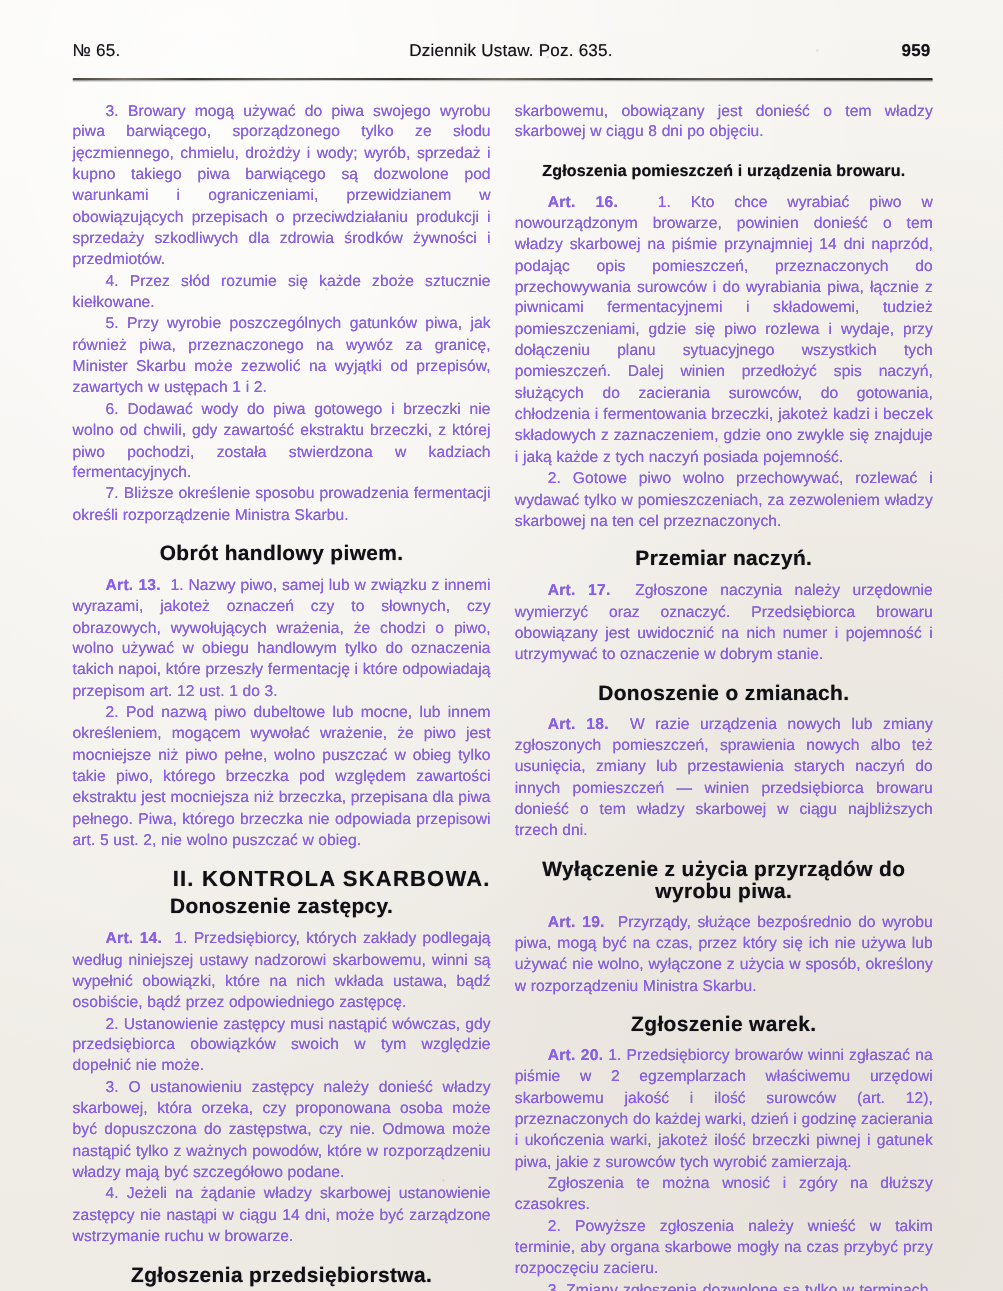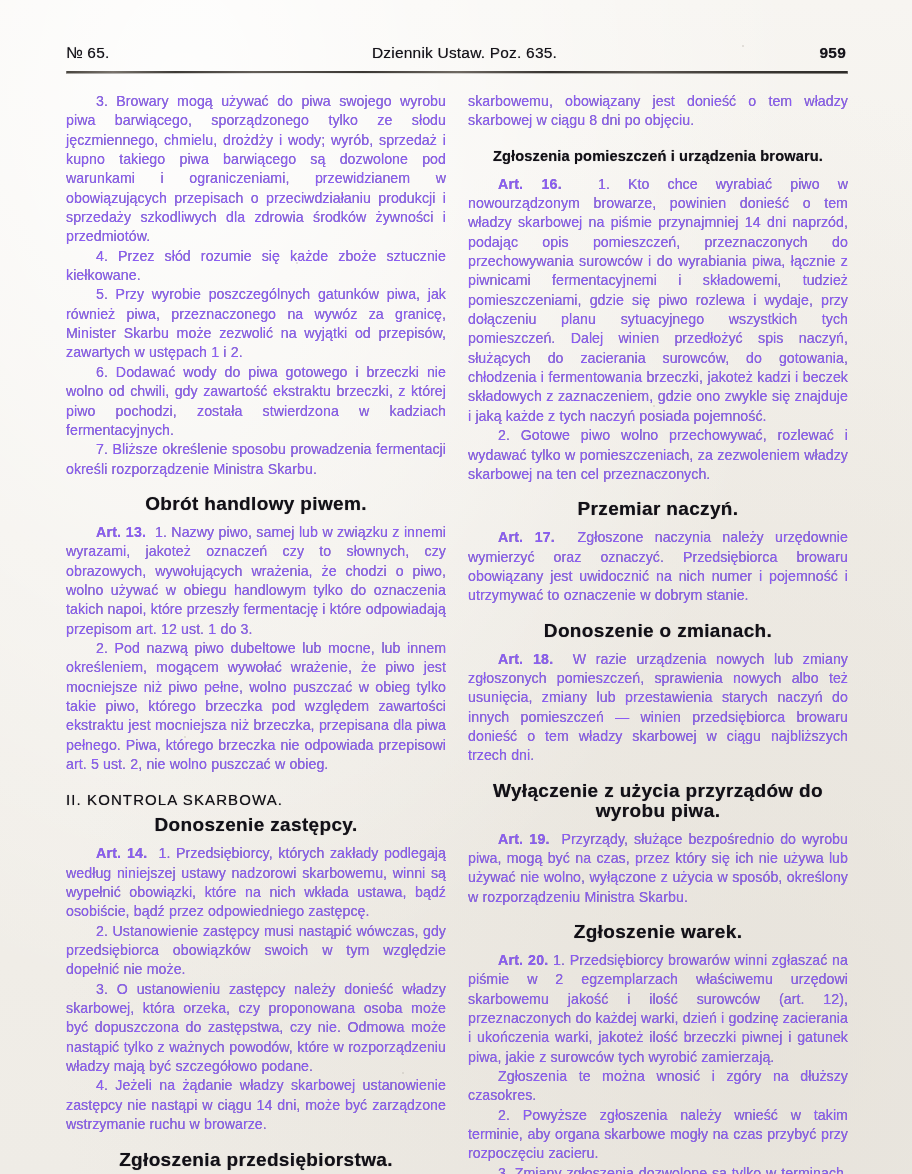--- a/index.html
+++ b/index.html
@@ -19,21 +19,21 @@
       radial-gradient(ellipse at 20% 8%, rgba(255,255,255,.85) 0%, rgba(255,255,255,0) 60%),
       radial-gradient(ellipse at 85% 90%, rgba(224,219,210,.55) 0%, rgba(255,255,255,0) 65%),
       linear-gradient(180deg,#f7f5f1 0%, #f2efe9 45%, #efece6 100%);
     pointer-events:none;
   }
   .page{position:absolute;inset:0;padding:0;}
 
   
   .runhead{
     position:absolute;left:66px;top:38px;width:780px;height:30px;
-    display:flex;align-items:center;justify-content:space-between;gap:30px;
+    display:flex;align-items:flex-start;justify-content:space-between;gap:30px;
   }
   .runhead span{
     font-size:15.5px;letter-spacing:.2px;white-space:nowrap;
     color:#15131a;
     text-shadow:0 0 .7px rgba(0,0,0,.55);
   }
   .rh-left{font-weight:400;}
   .rh-center{font-weight:400;}
   .rh-right{font-weight:700;font-size:16px;}
   .rule{
@@ -80,23 +80,23 @@
     font-size:19px;
     font-weight:700;
     text-align:center;
     line-height:20px;
     letter-spacing:.35px;
     color:#121017;
     text-shadow:0 0 .8px rgba(0,0,0,.6);
   }
   h2.sec{
     margin:0;
-    font-size:15px;
-    font-weight:400;
-    text-align:left;
+    font-size:20px;
+    font-weight:700;
+    text-align:right;
     letter-spacing:1.1px;
     line-height:21px;
     color:#121017;
     text-shadow:0 0 .8px rgba(0,0,0,.55);
   }
   h2.hd-wide{letter-spacing:.15px;font-size:14.6px;}
   .art{font-weight:700;letter-spacing:.2px;}
 
   
   .speck{position:absolute;background:#bdb8b0;border-radius:50%;opacity:.5;pointer-events:none;}

